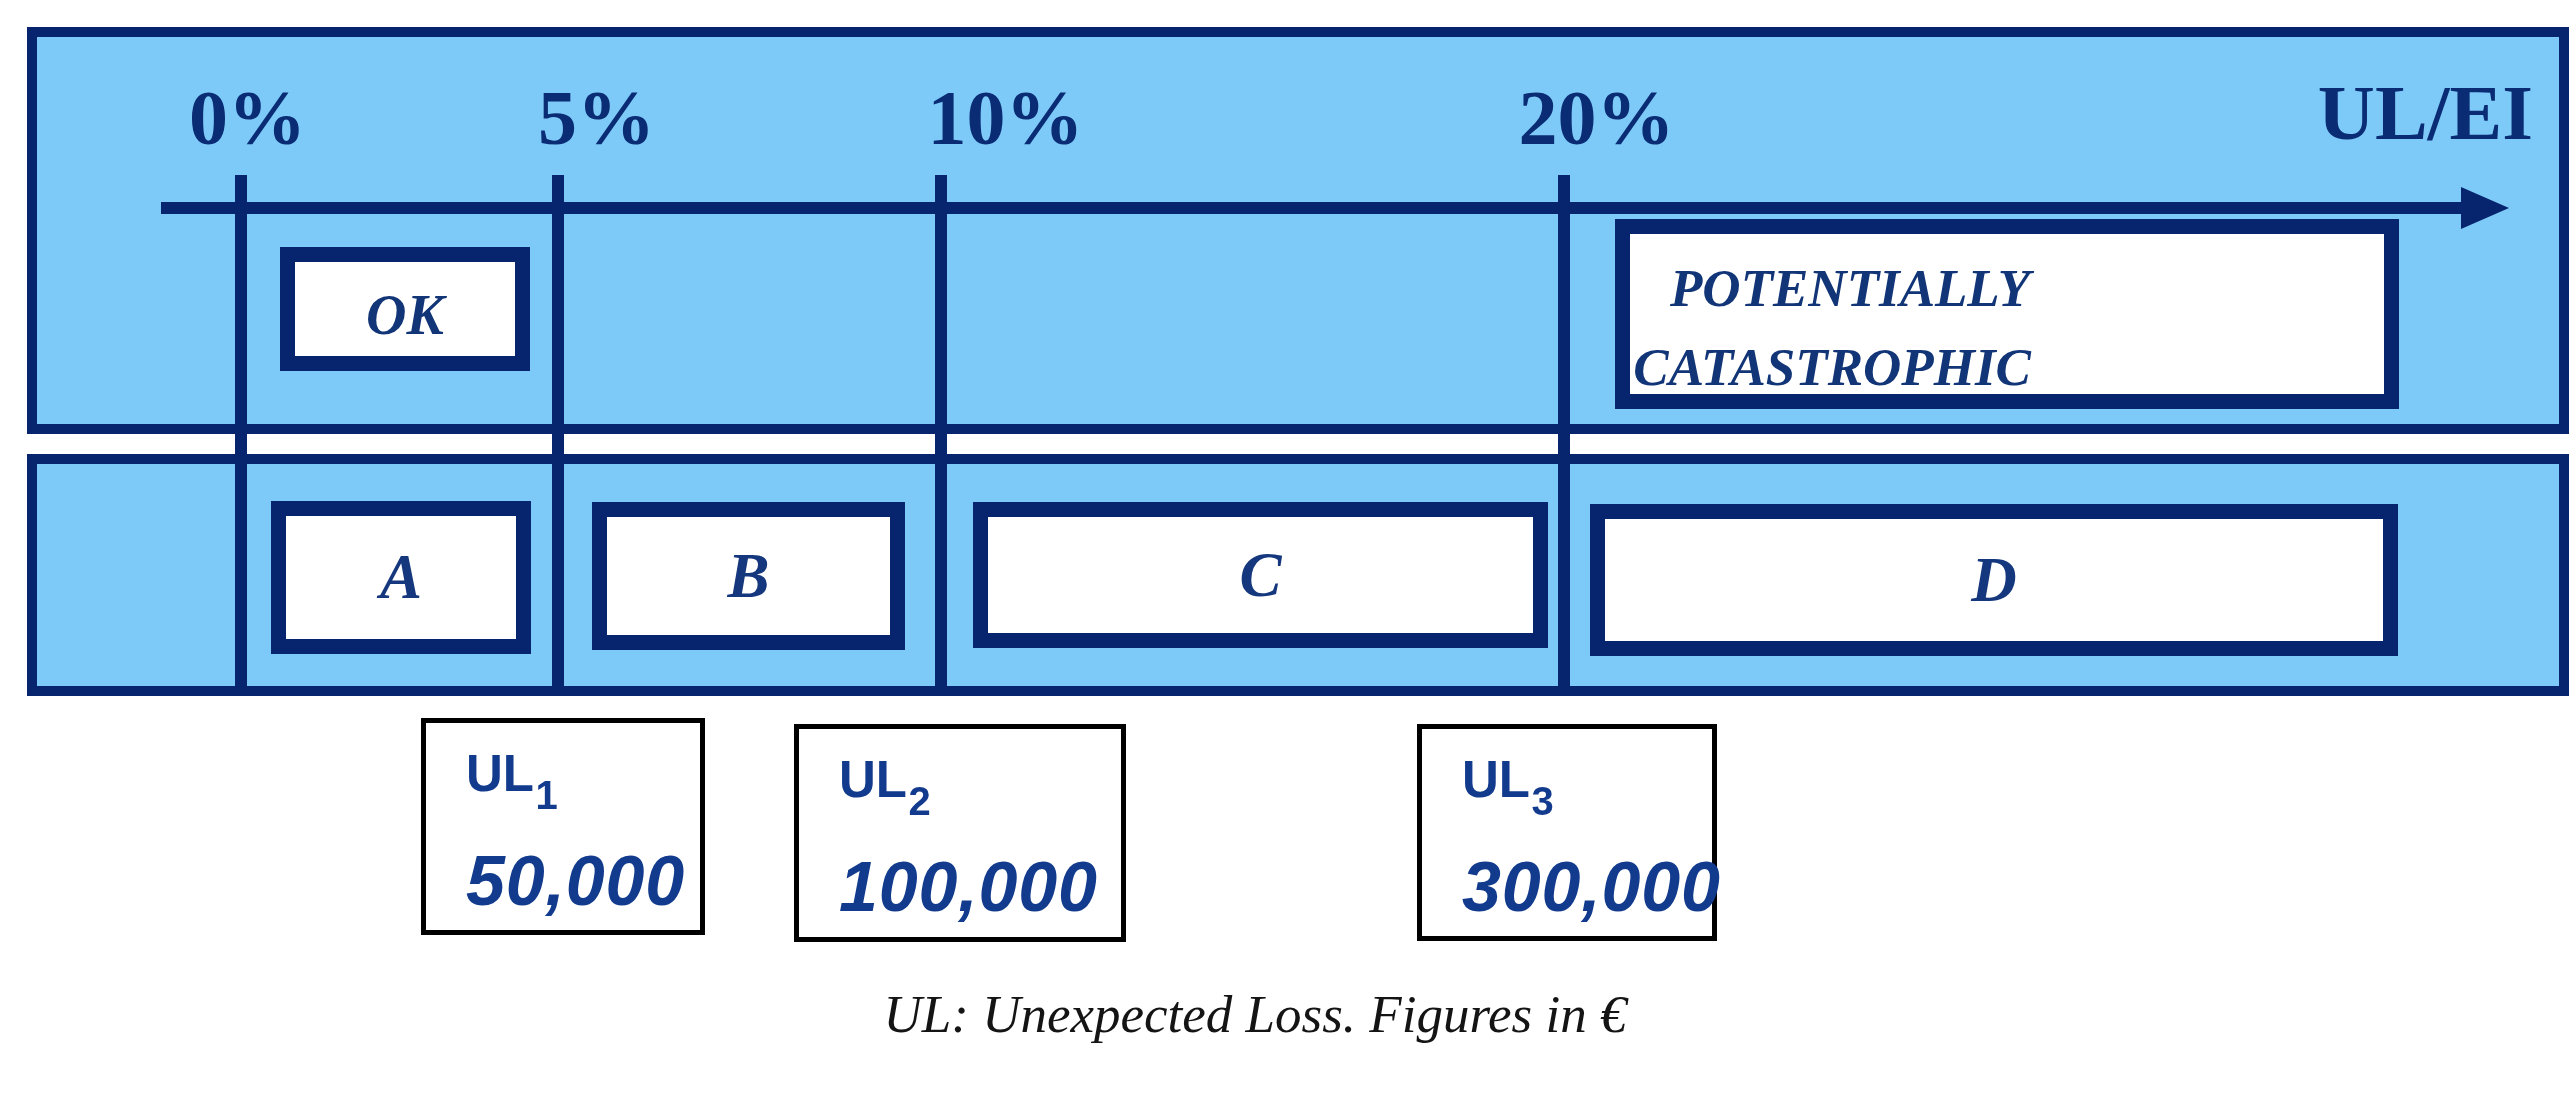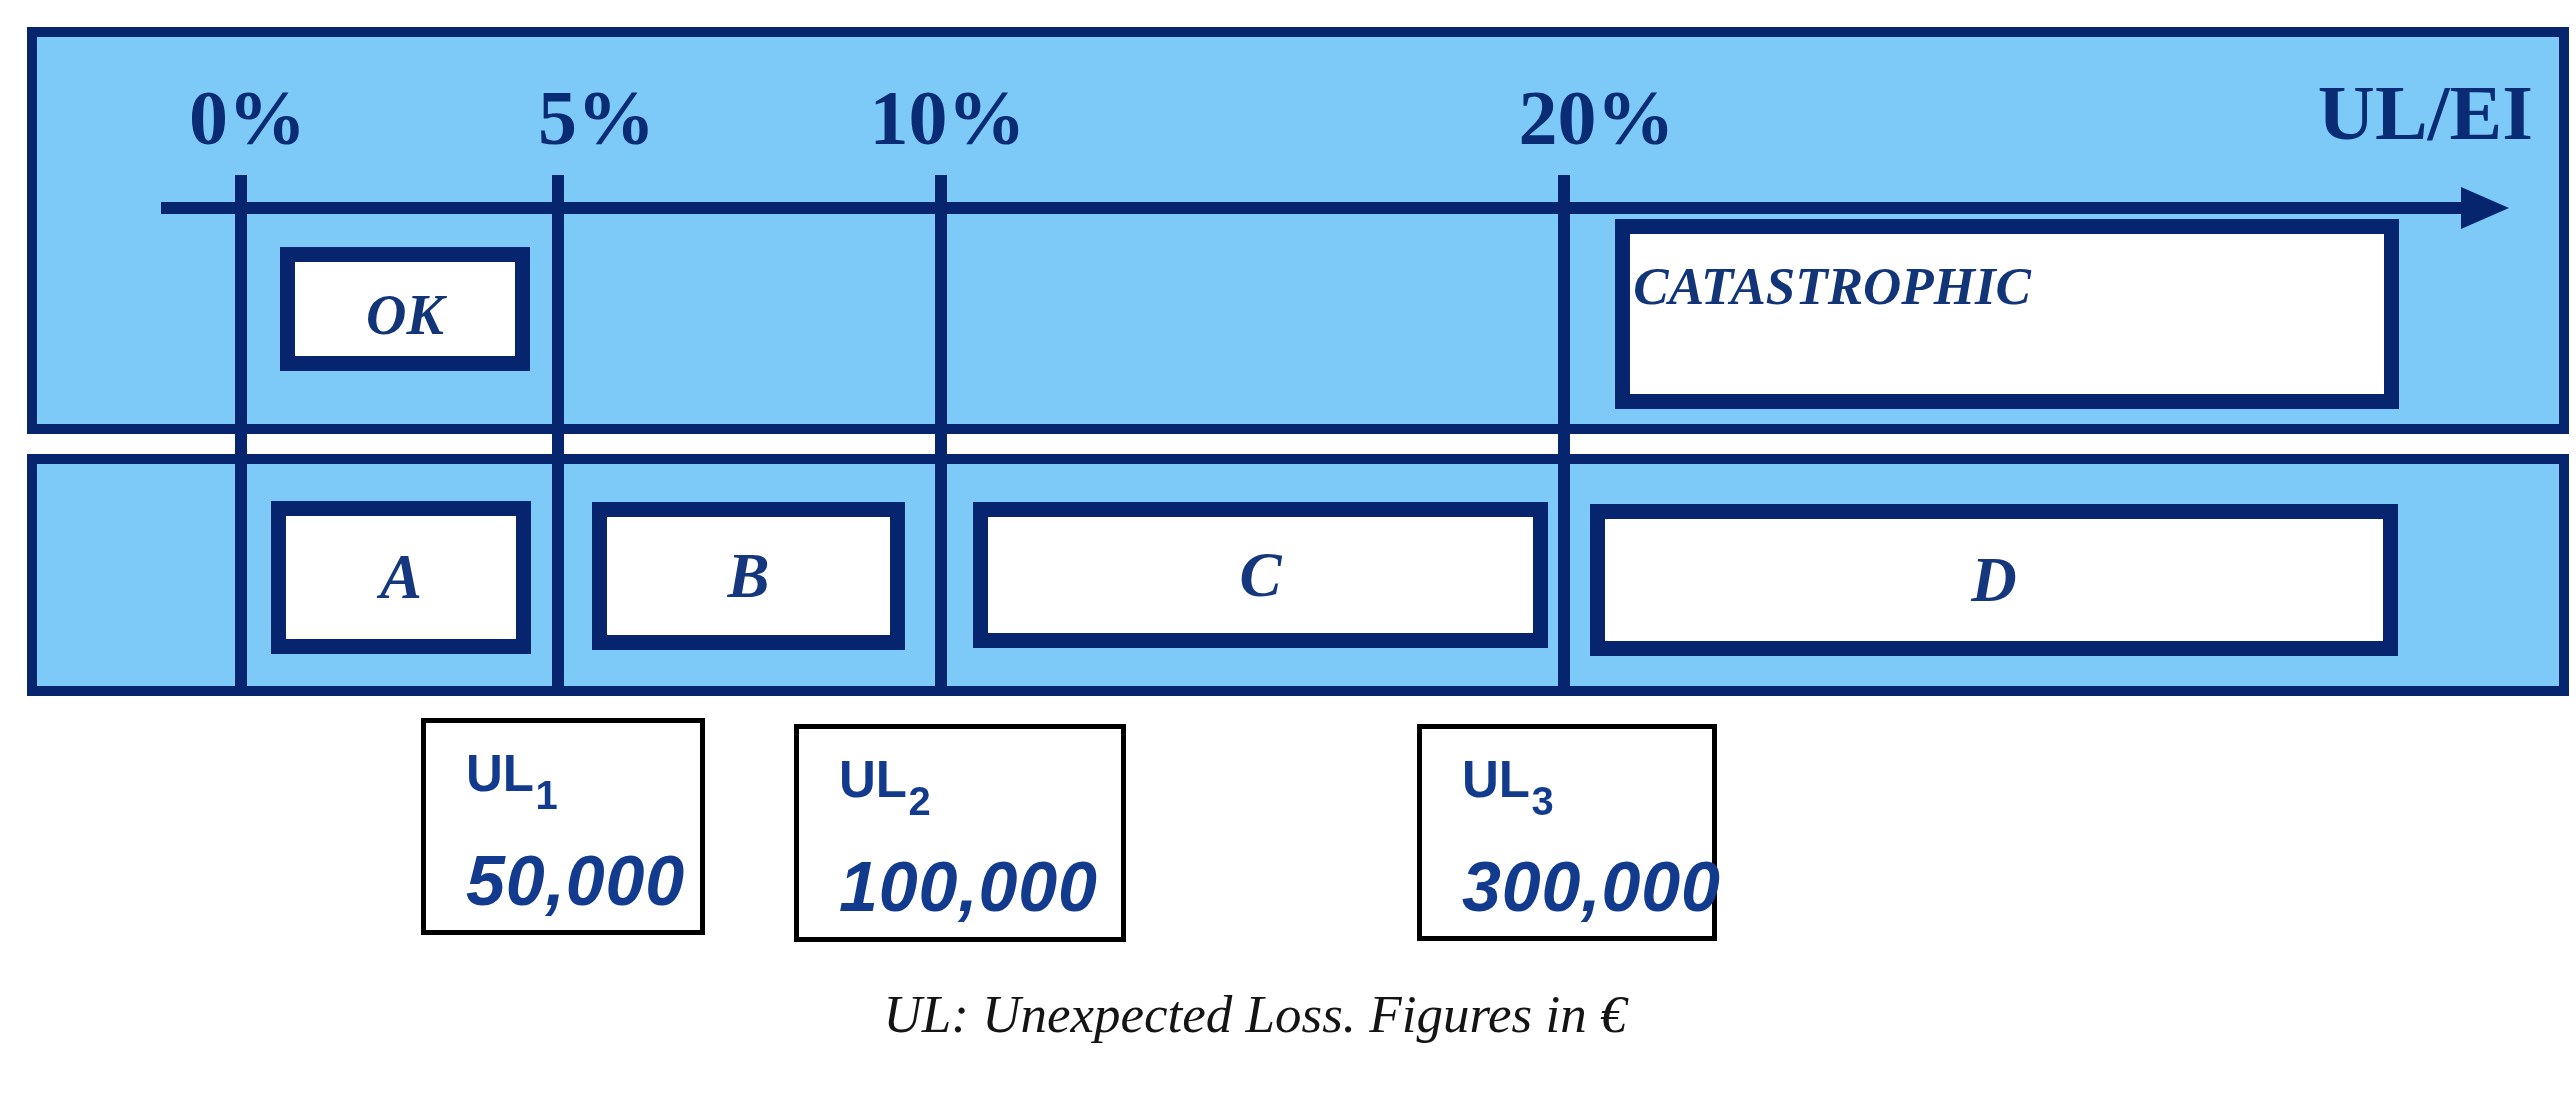--- a/index.html
+++ b/index.html
@@ -15,21 +15,21 @@
   
   .tick { position:absolute; top:175px; height:520px; width:12.4px; background:#07246F; }
   .t0 { left:235px; } .t5 { left:552px; } .t10 { left:935px; } .t20 { left:1558px; }
   
   .arrow-shaft { position:absolute; left:161px; top:202px; width:2301px; height:12.4px; background:#07246F; }
   .arrow-head { position:absolute; left:2461px; top:187px; width:0; height:0;
                 border-left:48px solid #07246F; border-top:21.4px solid transparent; border-bottom:21.4px solid transparent; }
   
   .tick-label { position:absolute; top:79px; width:231px; text-align:center;
                 font-weight:bold; font-size:78px; line-height:1; color:#0A2C74; }
-  .tl0 { left:132px; } .tl5 { left:481px; } .tl10 { left:832px; } .tl20 { left:1481px; }
+  .tl0 { left:132px; } .tl5 { left:481px; } .tl10 { left:890px; } .tl20 { left:1481px; }
   .axis-label { position:absolute; top:73px; left:2211px; width:322px; text-align:right;
                 font-weight:bold; font-size:79px; line-height:1; color:#0A2C74; }
   
   .zbox { position:absolute; background:#ffffff; border:15px solid #07246F; box-sizing:border-box; }
   .zb-ok    { left:280px;  top:247px; width:250px; height:124px; }
   .zb-alert { left:588px;  top:239px; width:304px; height:157px; }
   .zb-mit   { left:973px; top:241px; width:575px; height:149px; }
   .zb-pc    { left:1615px; top:219px; width:784px; height:190px; }
   .zlabel { font-style:italic; font-weight:bold; font-size:56px; line-height:1;
             color:#123577; text-align:center; padding-top:25px; }
@@ -79,20 +79,21 @@
   <div class="tick-label tl0">0%</div>
   <div class="tick-label tl5">5%</div>
   <div class="tick-label tl10">10%</div>
   <div class="tick-label tl20">20%</div>
   <div class="axis-label">UL/EI</div>
 
   <div class="zbox zb-ok">
     <div class="zlabel">OK</div>
   </div>
   <div class="zbox zb-pc">
+    <div class="pc-line pc-line1">POTENTIALLY</div>
     <div class="pc-line pc-line2">CATASTROPHIC</div>
   </div>
 
   <div class="gbox gb-a">
     <div class="glabel">A</div>
   </div>
   <div class="gbox gb-b">
     <div class="glabel">B</div>
   </div>
   <div class="gbox gb-c">

